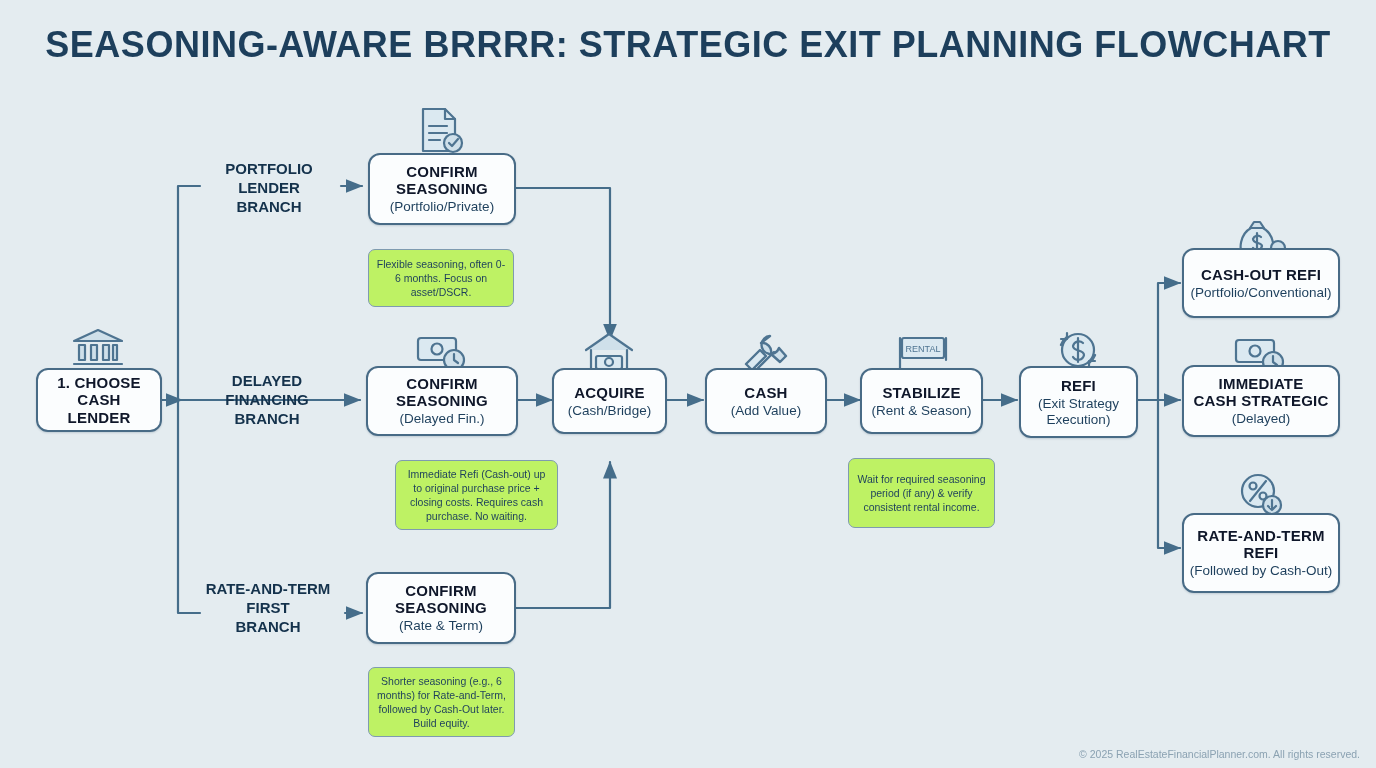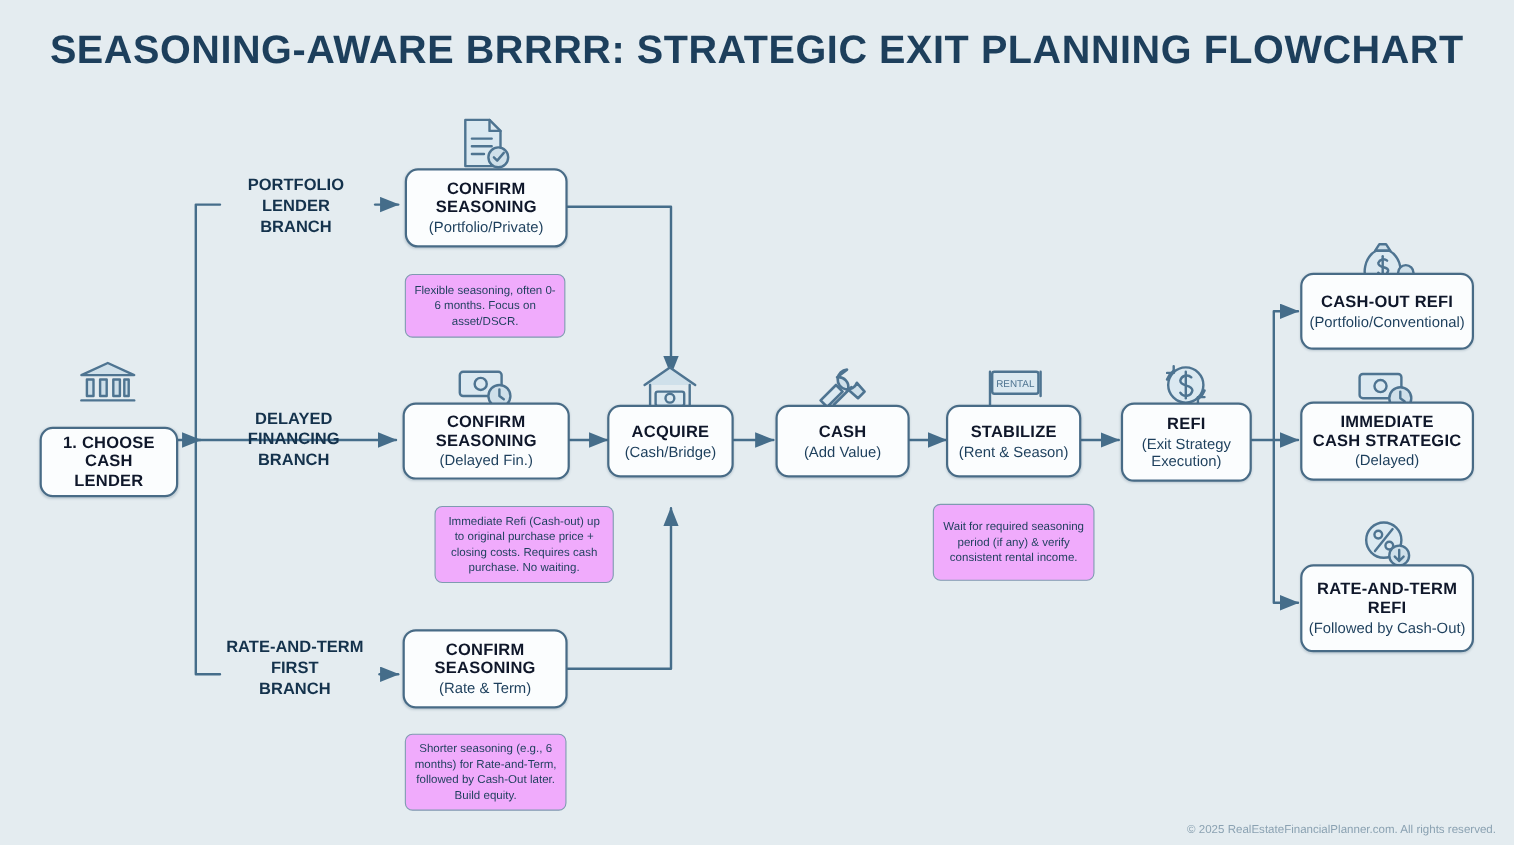--- a/index.html
+++ b/index.html
@@ -66,21 +66,21 @@
   .branch-label {
     position: absolute;
     text-align: center;
     font-size: 15px;
     font-weight: bold;
     color: #14324c;
     line-height: 1.25;
   }
   .note {
     position: absolute;
-    background: #f0abfc;
+    background: #bef264;
     border: 1px solid #7f9bb0;
     border-radius: 7px;
     box-sizing: border-box;
     display: flex;
     align-items: center;
     justify-content: center;
     text-align: center;
     font-size: 10.5px;
     line-height: 1.35;
     color: #1d3f5c;
@@ -232,21 +232,21 @@
     <g fill="none" stroke="#4e7491" stroke-width="2.2" stroke-linejoin="round" stroke-linecap="round">
       <circle cx="23" cy="21" r="16" fill="#dbe9f1"></circle>
       <circle cx="18" cy="16" r="3.5"></circle>
       <circle cx="28" cy="26" r="3.5"></circle>
       <path d="M31,11 L15,31"></path>
       <circle cx="37" cy="35" r="9" fill="#cfe0ea"></circle>
       <path d="M37,30 L37,40 M33,36 L37,40 L41,36"></path>
     </g>
   </svg>
 
-  <div class="node" style="left:36px; top:388px; width:126px; height:64px;align-items:center;">
+  <div class="node" style="left:36px; top:368px; width:126px; height:64px;align-items:center;">
     <div class="ttl">1. CHOOSE</div>
     <div class="ttl">CASH</div>
     <div class="ttl">LENDER</div>
   </div>
 
   <div class="node" style="left:368px; top:153px; width:148px; height:72px;">
     <div class="ttl">CONFIRM</div>
     <div class="ttl">SEASONING</div>
     <div class="sub">(Portfolio/Private)</div>
   </div>

